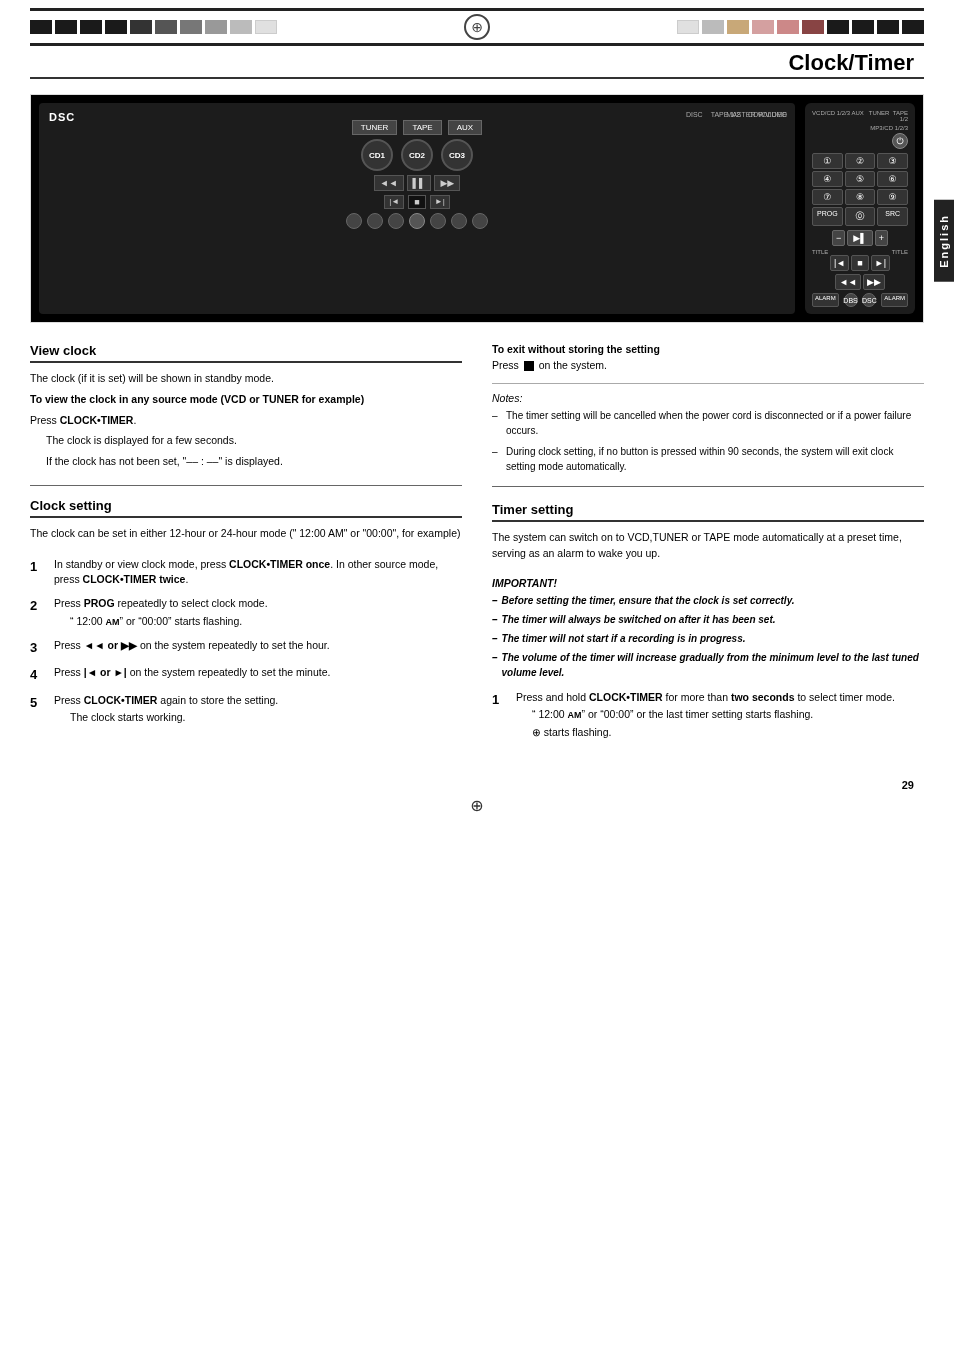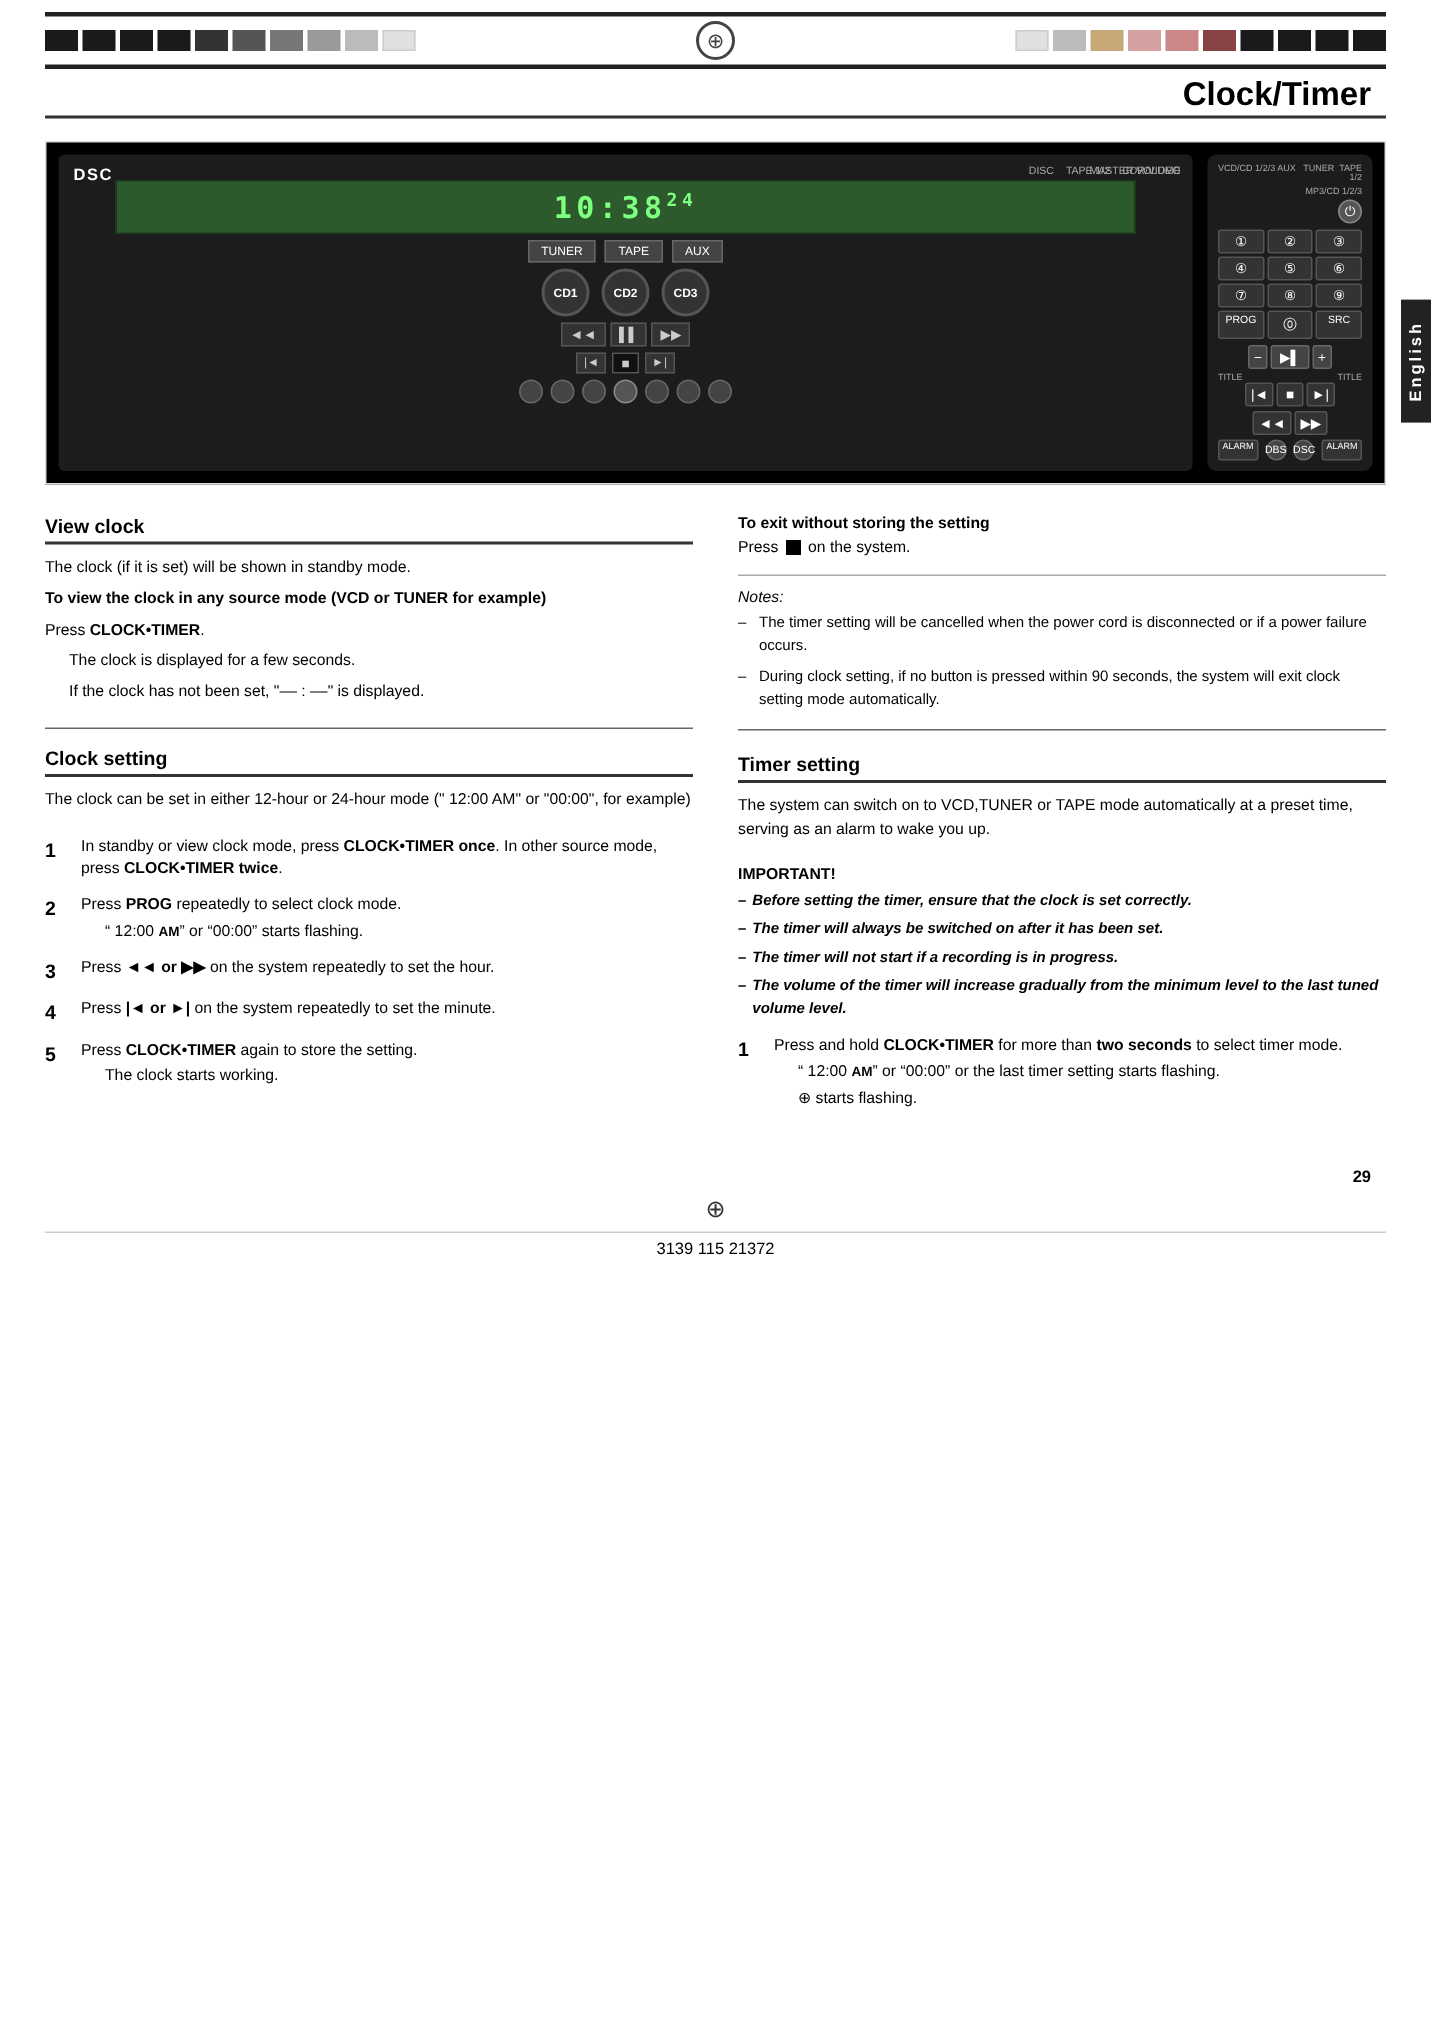--- a/index.html
+++ b/index.html
@@ -125,20 +125,21 @@
     
     .timer-section { margin-top: 15px; }
 
     .important-block {
       margin: 8px 0;
     }
 
     .important-title {
       font-size: 10.5px;
       font-weight: bold;
+      font-style: italic;
       margin-bottom: 4px;
     }
 
     .important-item {
       font-size: 10px;
       font-weight: bold;
       font-style: italic;
       margin-bottom: 4px;
       display: flex;
       gap: 4px;
@@ -256,23 +257,20 @@
     <div style="flex:1;background:#1c1c1c;border-radius:4px;padding:8px;color:#fff;position:relative;min-height:140px;overflow:hidden;">
 
       <div style="position:absolute;left:10px;top:8px;font-size:11px;font-weight:bold;color:#fff;letter-spacing:1px;">DSC</div>
 
       <div style="display:flex;justify-content:flex-end;gap:8px;font-size:7px;color:#aaa;margin-bottom:2px;">
         <span>DISC</span>
         <span>TAPE 1/2</span>
         <span>CDR/VIDEO</span>
       </div>
 
-      <div style="background:#2d5a2d;color:#7fff7f;font-family:monospace;font-size:20px;font-weight:bold;text-align:center;padding:5px 10px;margin:0 30px 4px 30px;border:1px solid #1a3a1a;letter-spacing:3px;">
-        <span>10:38</span><span style="font-size:12px;vertical-align:super;">24</span>
-      </div>
 
       <div style="display:flex;gap:6px;justify-content:center;margin-bottom:4px;">
         <div style="background:#444;color:#fff;font-size:8px;padding:2px 8px;border:1px solid #666;">TUNER</div>
         <div style="background:#444;color:#fff;font-size:8px;padding:2px 8px;border:1px solid #666;">TAPE</div>
         <div style="background:#444;color:#fff;font-size:8px;padding:2px 8px;border:1px solid #666;">AUX</div>
       </div>
 
       <div style="display:flex;gap:8px;justify-content:center;align-items:center;margin-bottom:4px;">
         <div style="width:32px;height:32px;border-radius:50%;background:#333;border:2px solid #555;display:flex;align-items:center;justify-content:center;color:#fff;font-size:8px;font-weight:bold;">CD1</div>
         <div style="width:32px;height:32px;border-radius:50%;background:#333;border:2px solid #555;display:flex;align-items:center;justify-content:center;color:#fff;font-size:8px;font-weight:bold;">CD2</div>
@@ -490,14 +488,13 @@
         </ol>
       </div>
 
     </div>
   </div>
 
   <div class="page-number">29</div>
 
   <div class="compass-bottom">⊕</div>
 
-  <div class="doc-number">3139 115 21372</div>
 </div>
 
 </body></html>

